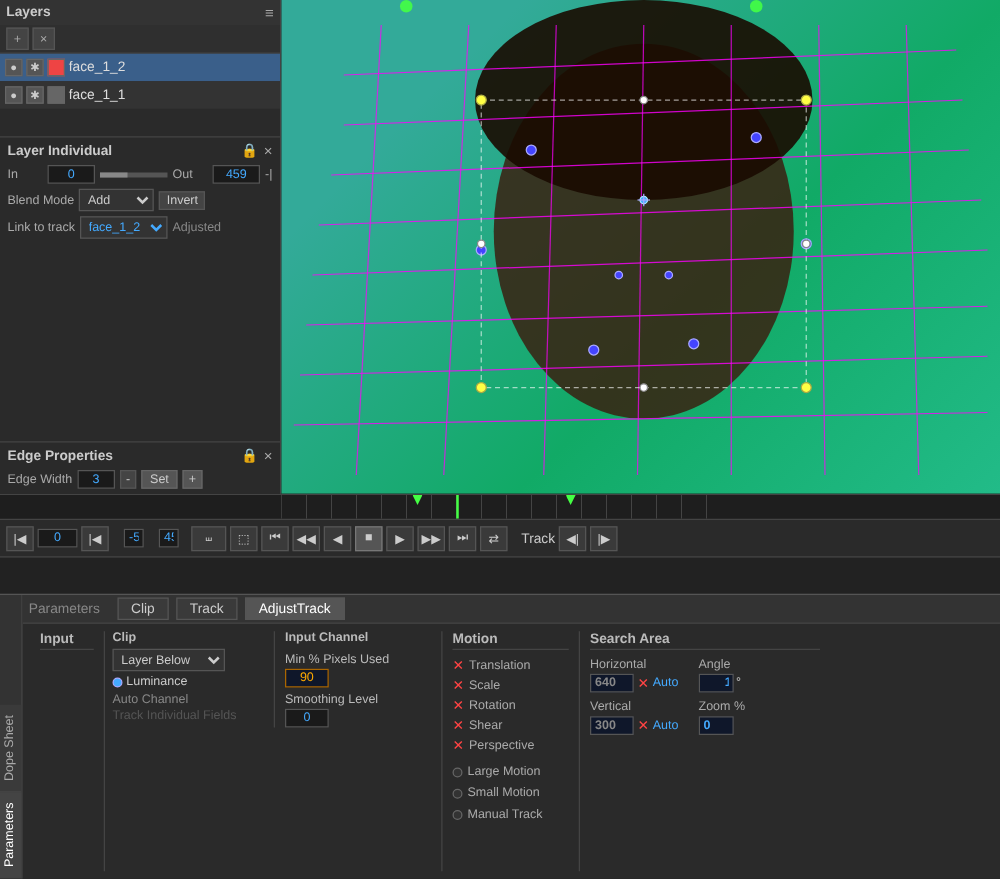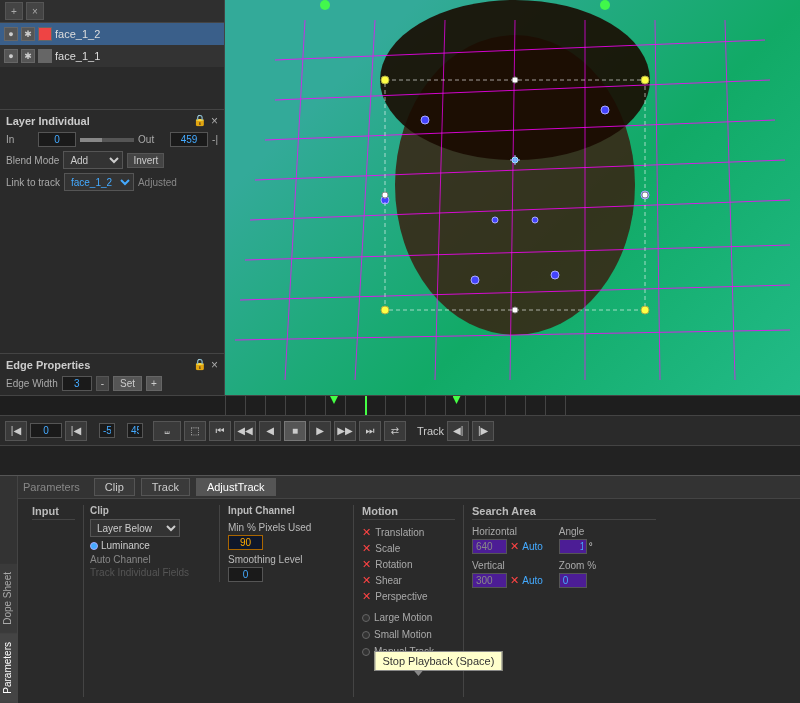--- a/index.html
+++ b/index.html
@@ -476,38 +476,47 @@
       min-width: 110px;
       border-right: 1px solid #444;
     }
 
     
     .search-area-col {
       padding: 0 8px;
       min-width: 180px;
     }
     .sa-num {
-      background: #4c1d95;
+      background: #0f172a;
       border: 1px solid #555;
       color: #888;
       font-size: 10px;
       padding: 1px 3px;
       width: 35px;
+      font-weight: bold;
     }
     .sa-num.blue { color: #4af; }
     .auto-label { color: #4af; font-size: 10px; }
   </style>
 </head>
 <body>
 
 <div class="top-area">
 
   <div class="left-panel">
 
     <div class="layers-section">
+      <div class="layers-header">
+        <div class="layers-header-left">
+          <span style="font-size:11px;color:#ccc;font-weight:bold;">Layers</span>
+        </div>
+        <div style="display:flex;gap:3px;">
+          <span style="cursor:pointer;color:#aaa;font-size:12px;">≡</span>
+        </div>
+      </div>
       <div class="layers-toolbar">
         <div class="icon-btn" title="Add Layer">+</div>
         <div class="icon-btn" title="Delete Layer">×</div>
       </div>
 
       <div class="layer-row selected">
         <div class="layer-eye">●</div>
         <div class="layer-eye" style="background:#555;">✱</div>
         <div class="layer-color" style="background:#e44;"></div>
         <span class="layer-name">face_1_2</span>
@@ -665,24 +674,20 @@
       ■
     </div>
     <div class="transport-btn">▶</div>
     <div class="transport-btn">▶▶</div>
     <div class="transport-btn">⏭</div>
     <div class="transport-btn">⇄</div>
     <span class="track-label">Track</span>
     <div class="transport-btn">◀|</div>
     <div class="transport-btn">|▶</div>
 
-    <div class="tooltip-box">
-      <span>Stop Playback (Space)</span>
-      <div class="tooltip-arrow"></div>
-    </div>
   </div>
 </div>
 
 <div class="bottom-panel">
 
   <div class="side-tabs">
     <div class="side-tab">Dope Sheet</div>
     <div class="side-tab active">Parameters</div>
   </div>
 

